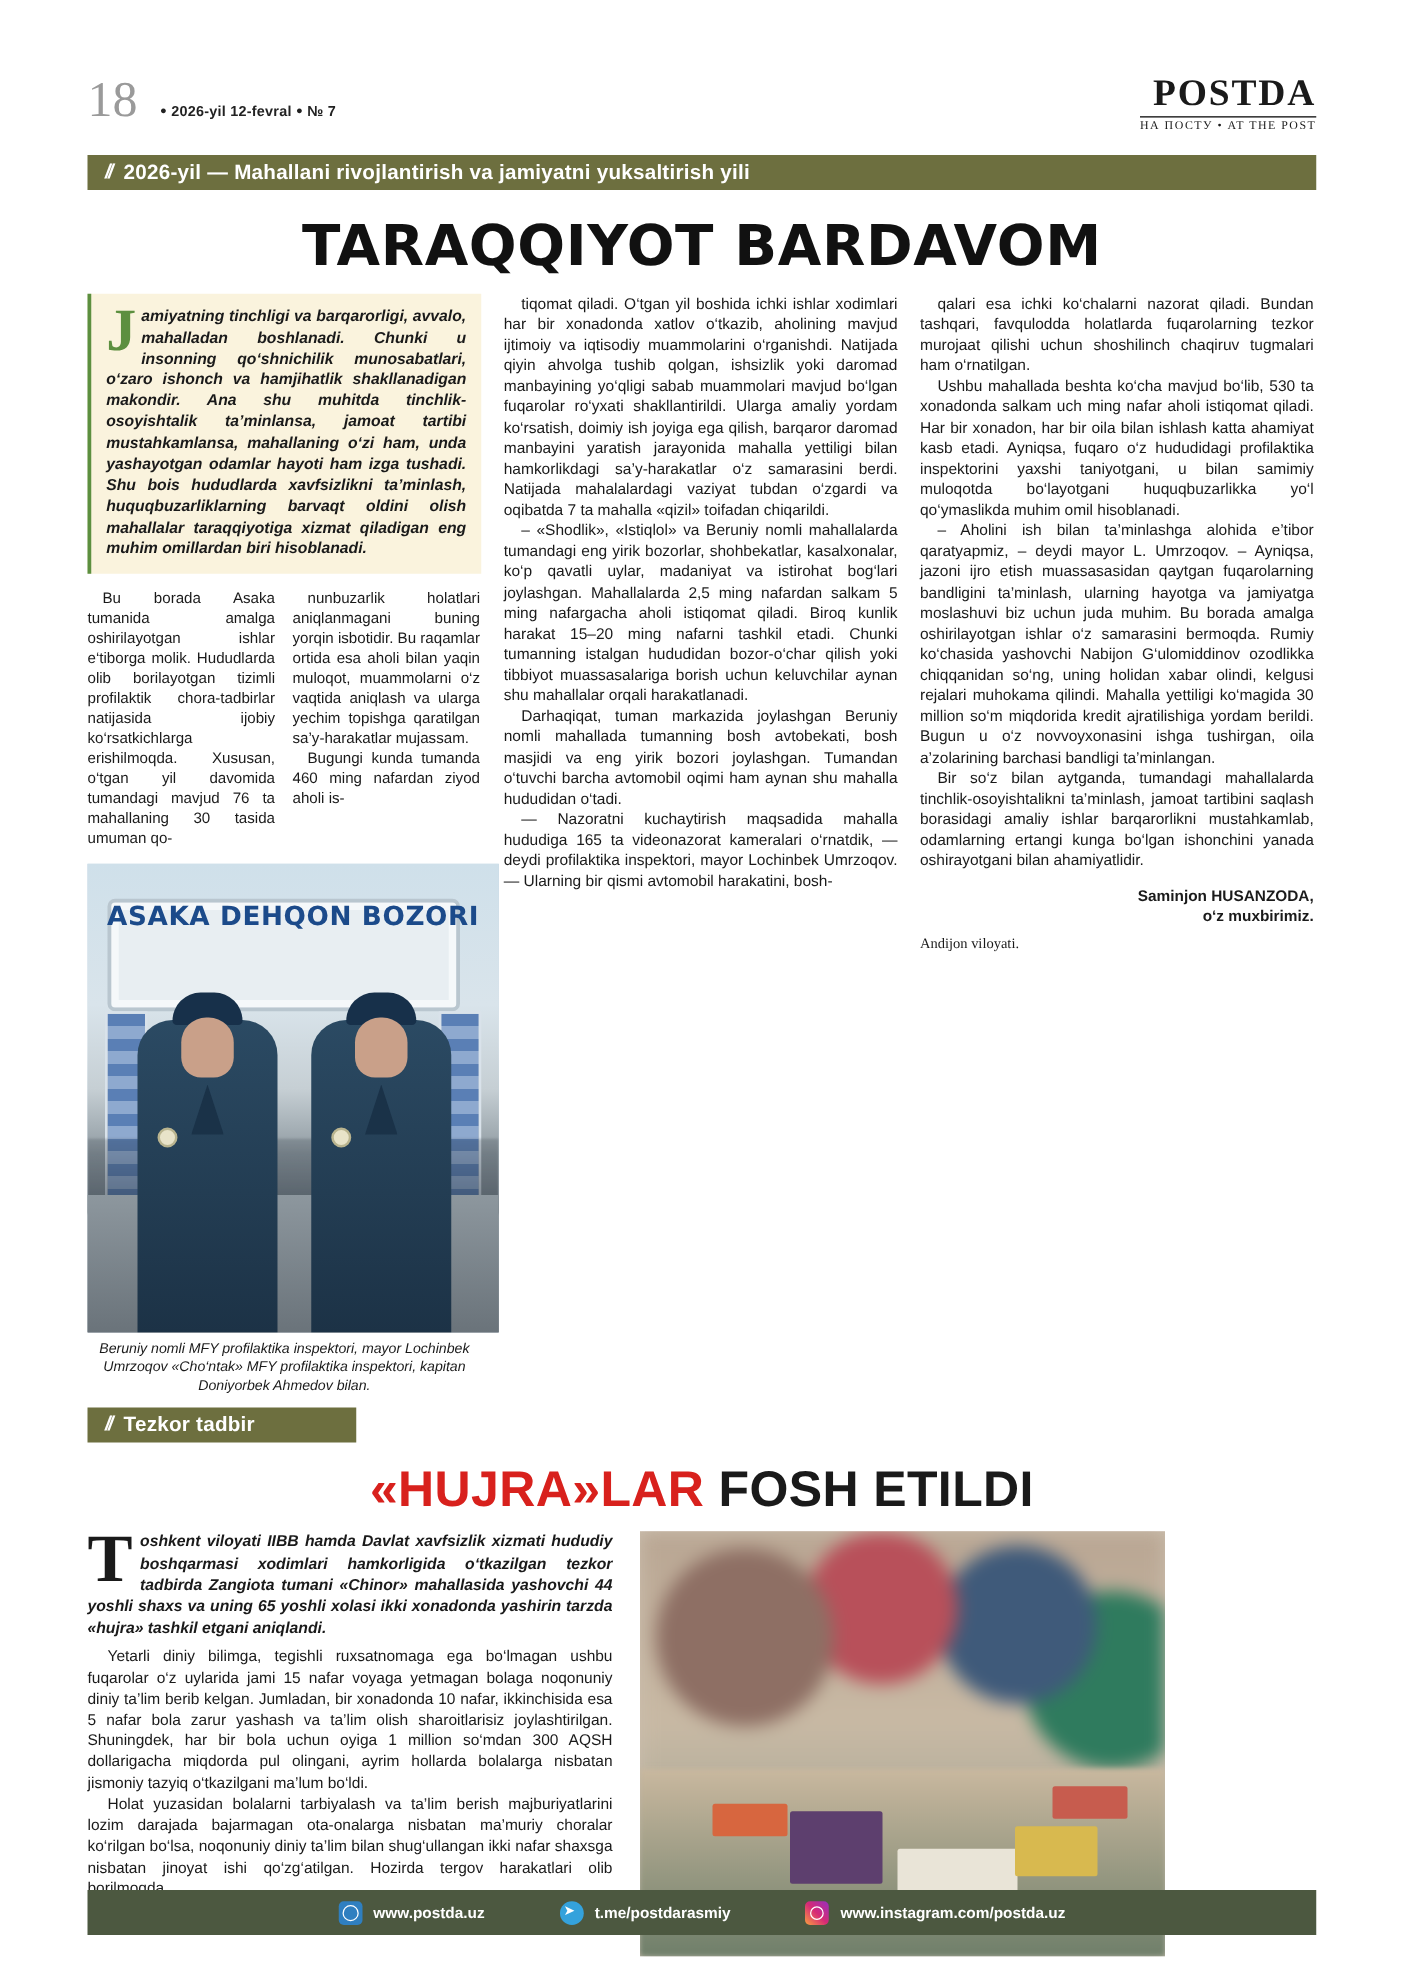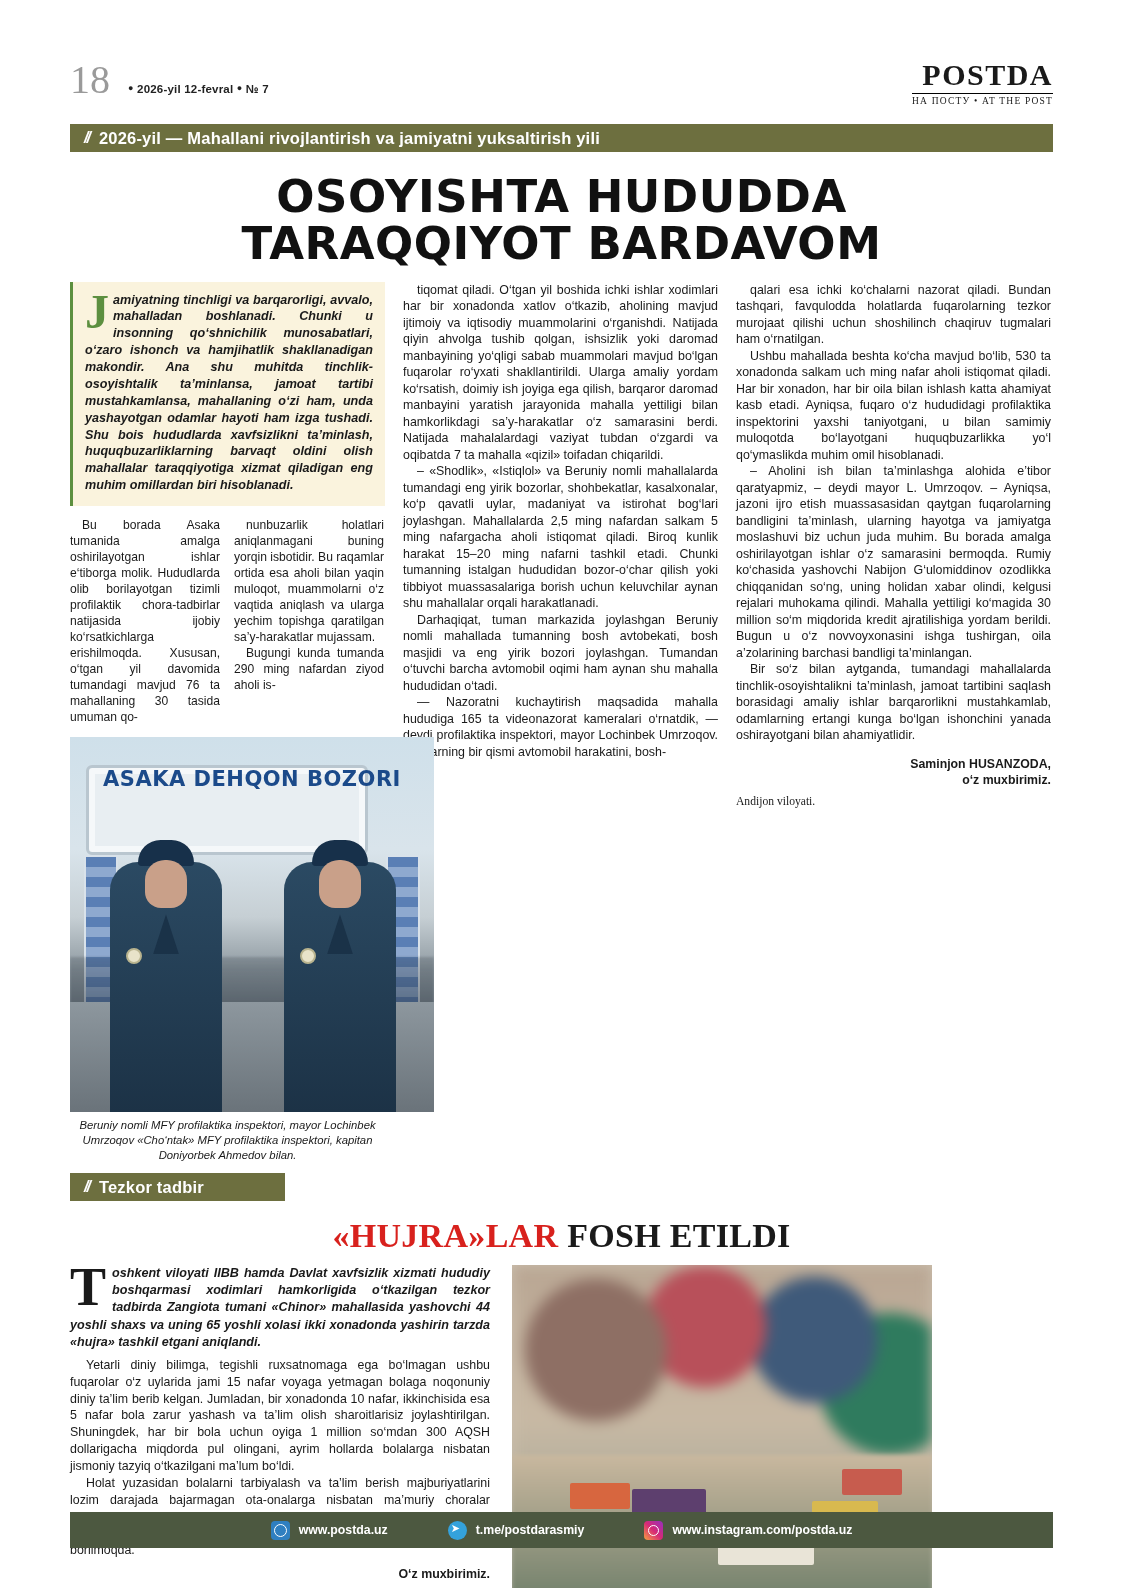--- a/index.html
+++ b/index.html
@@ -144,21 +144,21 @@
   .twocol-text .sub p {
     font-size: 12.1px;
     line-height: 1.32;
     text-align: justify;
     text-indent: 12px;
   }
 
   
   .photo-block { margin-top: 12px; }
   .photo {
-    width: 364px;
+    width: 329px;
     height: 375px;
     position: relative;
     overflow: hidden;
     background: linear-gradient(#b9cfdf 0%, #cddbe5 38%, #9fb0bb 55%, #7d8a93 100%);
   }
   .photo .sky { position: absolute; inset: 0; background:
       linear-gradient(180deg, #cfe0ea 0%, #d9e4eb 30%, #c6cfd4 48%, #8f9aa1 62%, #6d7780 100%); }
   .photo .arch {
     position: absolute; left: 16px; top: 28px; width: 282px; height: 90px;
     background: #e8eef2;
@@ -224,23 +224,23 @@
     font-size: 11.3px;
     font-style: italic;
     line-height: 1.32;
     text-align: center;
     padding: 6px 2px 0 2px;
   }
 
   
   .headline2 {
     text-align: center;
-    font-family: Liberation Serif, serif;
-    font-weight: bold;
-    font-size: 34px;
+    font-family: Liberation Sans, sans-serif;
+    font-weight: bold;
+    font-size: 40px;
     margin: 16px 0 10px 0;
     letter-spacing: .3px;
   }
   .headline2 .red { color: #d8211d; }
   .headline2 .blk { color: #1a1a1a; }
 
   .bottom {
     display: flex;
     gap: 22px;
     margin-top: 6px;
@@ -379,39 +379,38 @@
       <div class="brand-sub">НА ПОСТУ • AT THE POST</div>
     </div>
   </div>
 
   <div class="ribbon">
     <span class="slashes">//</span>
     <span class="rtext">2026-yil — Mahallani rivojlantirish va jamiyatni yuksaltirish yili</span>
   </div>
 
   <div class="headline">
-    <div>OSOYISHTA HUDUDDA</div>
     <div>TARAQQIYOT BARDAVOM</div>
   </div>
 
   <div class="cols">
 
     <div class="col">
       <div class="lead">
         <span class="dropcap">J</span>
         <span>amiyatning tinchligi va barqarorligi, avvalo, mahalladan boshlanadi. Chunki u insonning qo‘shnichilik munosabatlari, o‘zaro ishonch va hamjihatlik shakllanadigan makondir. Ana shu muhitda tinchlik-osoyishtalik ta’minlansa, jamoat tartibi mustahkamlansa, mahallaning o‘zi ham, unda yashayotgan odamlar hayoti ham izga tushadi. Shu bois hududlarda xavfsizlikni ta’minlash, huquqbuzarliklarning barvaqt oldini olish mahallalar taraqqiyotiga xizmat qiladigan eng muhim omillardan biri hisoblanadi.</span>
       </div>
 
       <div class="twocol-text">
         <div class="sub">
           <p>Bu borada Asaka tumanida amalga oshirilayotgan ishlar e‘tiborga molik. Hududlarda olib borilayotgan tizimli profilaktik chora-tadbirlar natijasida ijobiy ko‘rsatkichlarga erishilmoqda. Xususan, o‘tgan yil davomida tumandagi mavjud 76 ta mahallaning 30 tasida umuman qo-</p>
         </div>
         <div class="sub">
           <p>nunbuzarlik holatlari aniqlanmagani buning yorqin isbotidir. Bu raqamlar ortida esa aholi bilan yaqin muloqot, muammolarni o‘z vaqtida aniqlash va ularga yechim topishga qaratilgan sa’y-harakatlar mujassam.</p>
-          <p>Bugungi kunda tumanda 290 ming nafardan ziyod aholi is-</p>
+          <p>Bugungi kunda tumanda 460 ming nafardan ziyod aholi is-</p>
         </div>
       </div>
 
       <div class="photo-block">
         <div class="photo">
           <div class="sky"></div>
           <div class="arch"></div>
           <div class="arch-text">ASAKA DEHQON BOZORI</div>
           <div class="pillar-l"></div>
           <div class="pillar-r"></div>

